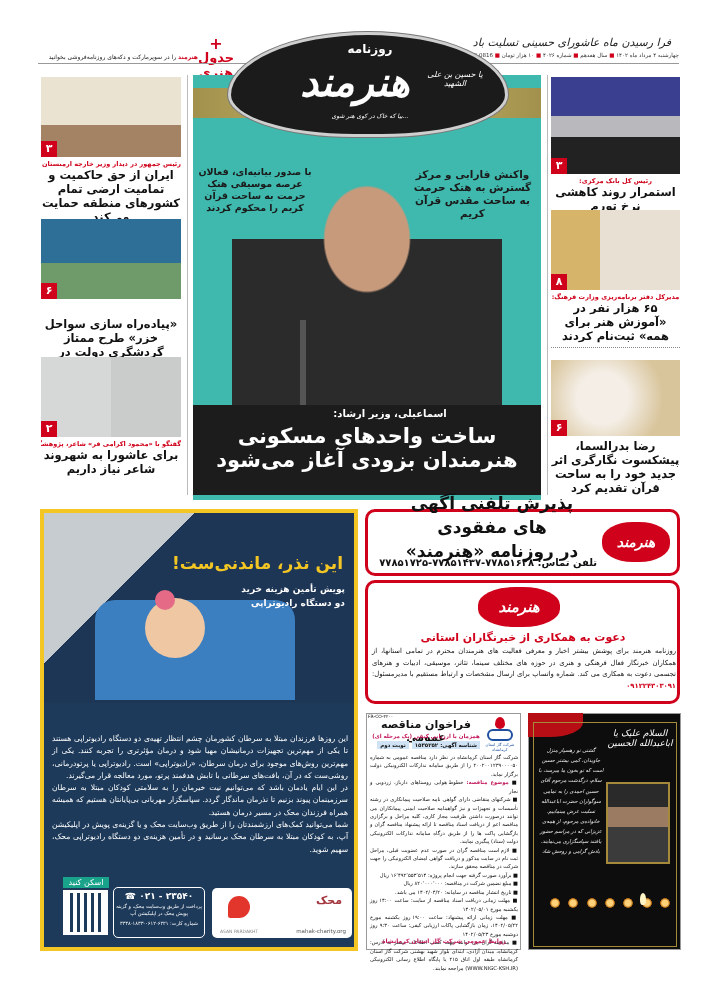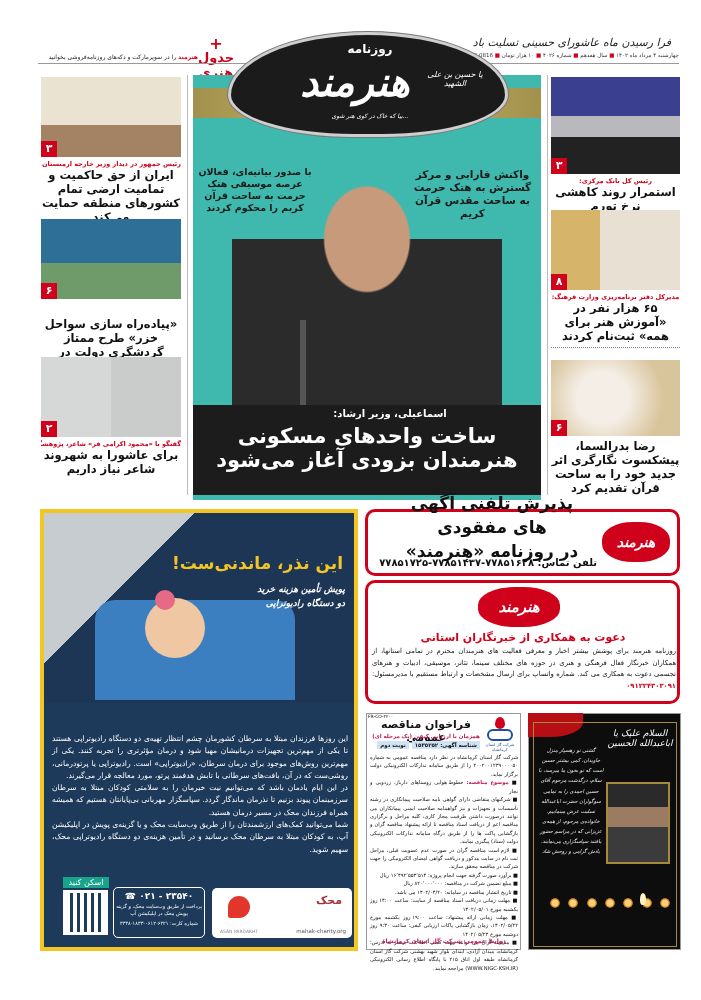--- a/index.html
+++ b/index.html
@@ -46,21 +46,21 @@
   .story .title { font-weight: bold; font-size: 11.5px; text-align: center; line-height: 1.22; color: #111; }
   .dots { height: 1px; border-top: 1px dotted #888; margin-top: 4px; }
 
   
   .mahak { left: 40px; top: 509px; width: 318px; height: 442px; background: #1d3a5a; border: 4px solid #f3c623; }
   .mahak-illustration { left: 44px; top: 513px; width: 310px; height: 190px; background: linear-gradient(135deg, #c7ccd0 0 30%, #1e3656 30% 100%); }
   .mahak-bed { left: 95px; top: 600px; width: 200px; height: 100px; background: #3c7fc0; border-radius: 20px 20px 0 0; }
   .mahak-kid { left: 145px; top: 598px; width: 60px; height: 60px; background: #f0c7a3; border-radius: 50%; }
   .mahak-flower { left: 155px; top: 590px; width: 20px; height: 20px; background: #e46a86; border-radius: 50%; }
   .mahak-head { left: 170px; top: 553px; width: 175px; text-align: center; color: #f3c623; font-weight: bold; font-size: 17px; }
-  .mahak-sub { left: 200px; top: 583px; width: 145px; text-align: right; color: #fff; font-weight: bold; font-size: 9px; line-height: 1.5; font-style: italic; }
+  .mahak-sub { left: 200px; top: 583px; width: 145px; text-align: right; color: #fff; font-weight: bold; font-size: 9px; line-height: 1.5; }
   .mahak-body { left: 52px; top: 733px; width: 296px; text-align: justify; color: #fff; font-size: 7.6px; line-height: 1.62; }
   .scan-label { left: 63px; top: 877px; width: 46px; background: #1aa38b; color: #fff; font-size: 8px; text-align: center; padding: 1px 0; }
   .qr { left: 63px; top: 890px; width: 45px; height: 45px; background: repeating-linear-gradient(90deg,#fff 0 4px,#1d3a5a 4px 7px), #fff; border: 3px solid #fff; }
   .pay-box { left: 113px; top: 887px; width: 92px; height: 51px; border: 1px solid #fff; border-radius: 5px; color: #fff; text-align: center; }
   .pay-phone { font-size: 9px; font-weight: bold; margin-top: 3px; direction: ltr; }
   .pay-text { font-size: 5px; line-height: 1.45; margin-top: 2px; }
   .mahak-logo { left: 212px; top: 888px; width: 140px; height: 50px; background: #fff; border-radius: 5px; }
   .mahak-name { position: absolute; right: 10px; top: 6px; color: #a3343b; font-weight: bold; font-size: 11px; }
   .mahak-url { position: absolute; right: 6px; bottom: 4px; color: #555; font-size: 5.5px; direction: ltr; }
   .asan-name { position: absolute; left: 8px; bottom: 4px; color: #888; font-size: 4.5px; direction: ltr; }

